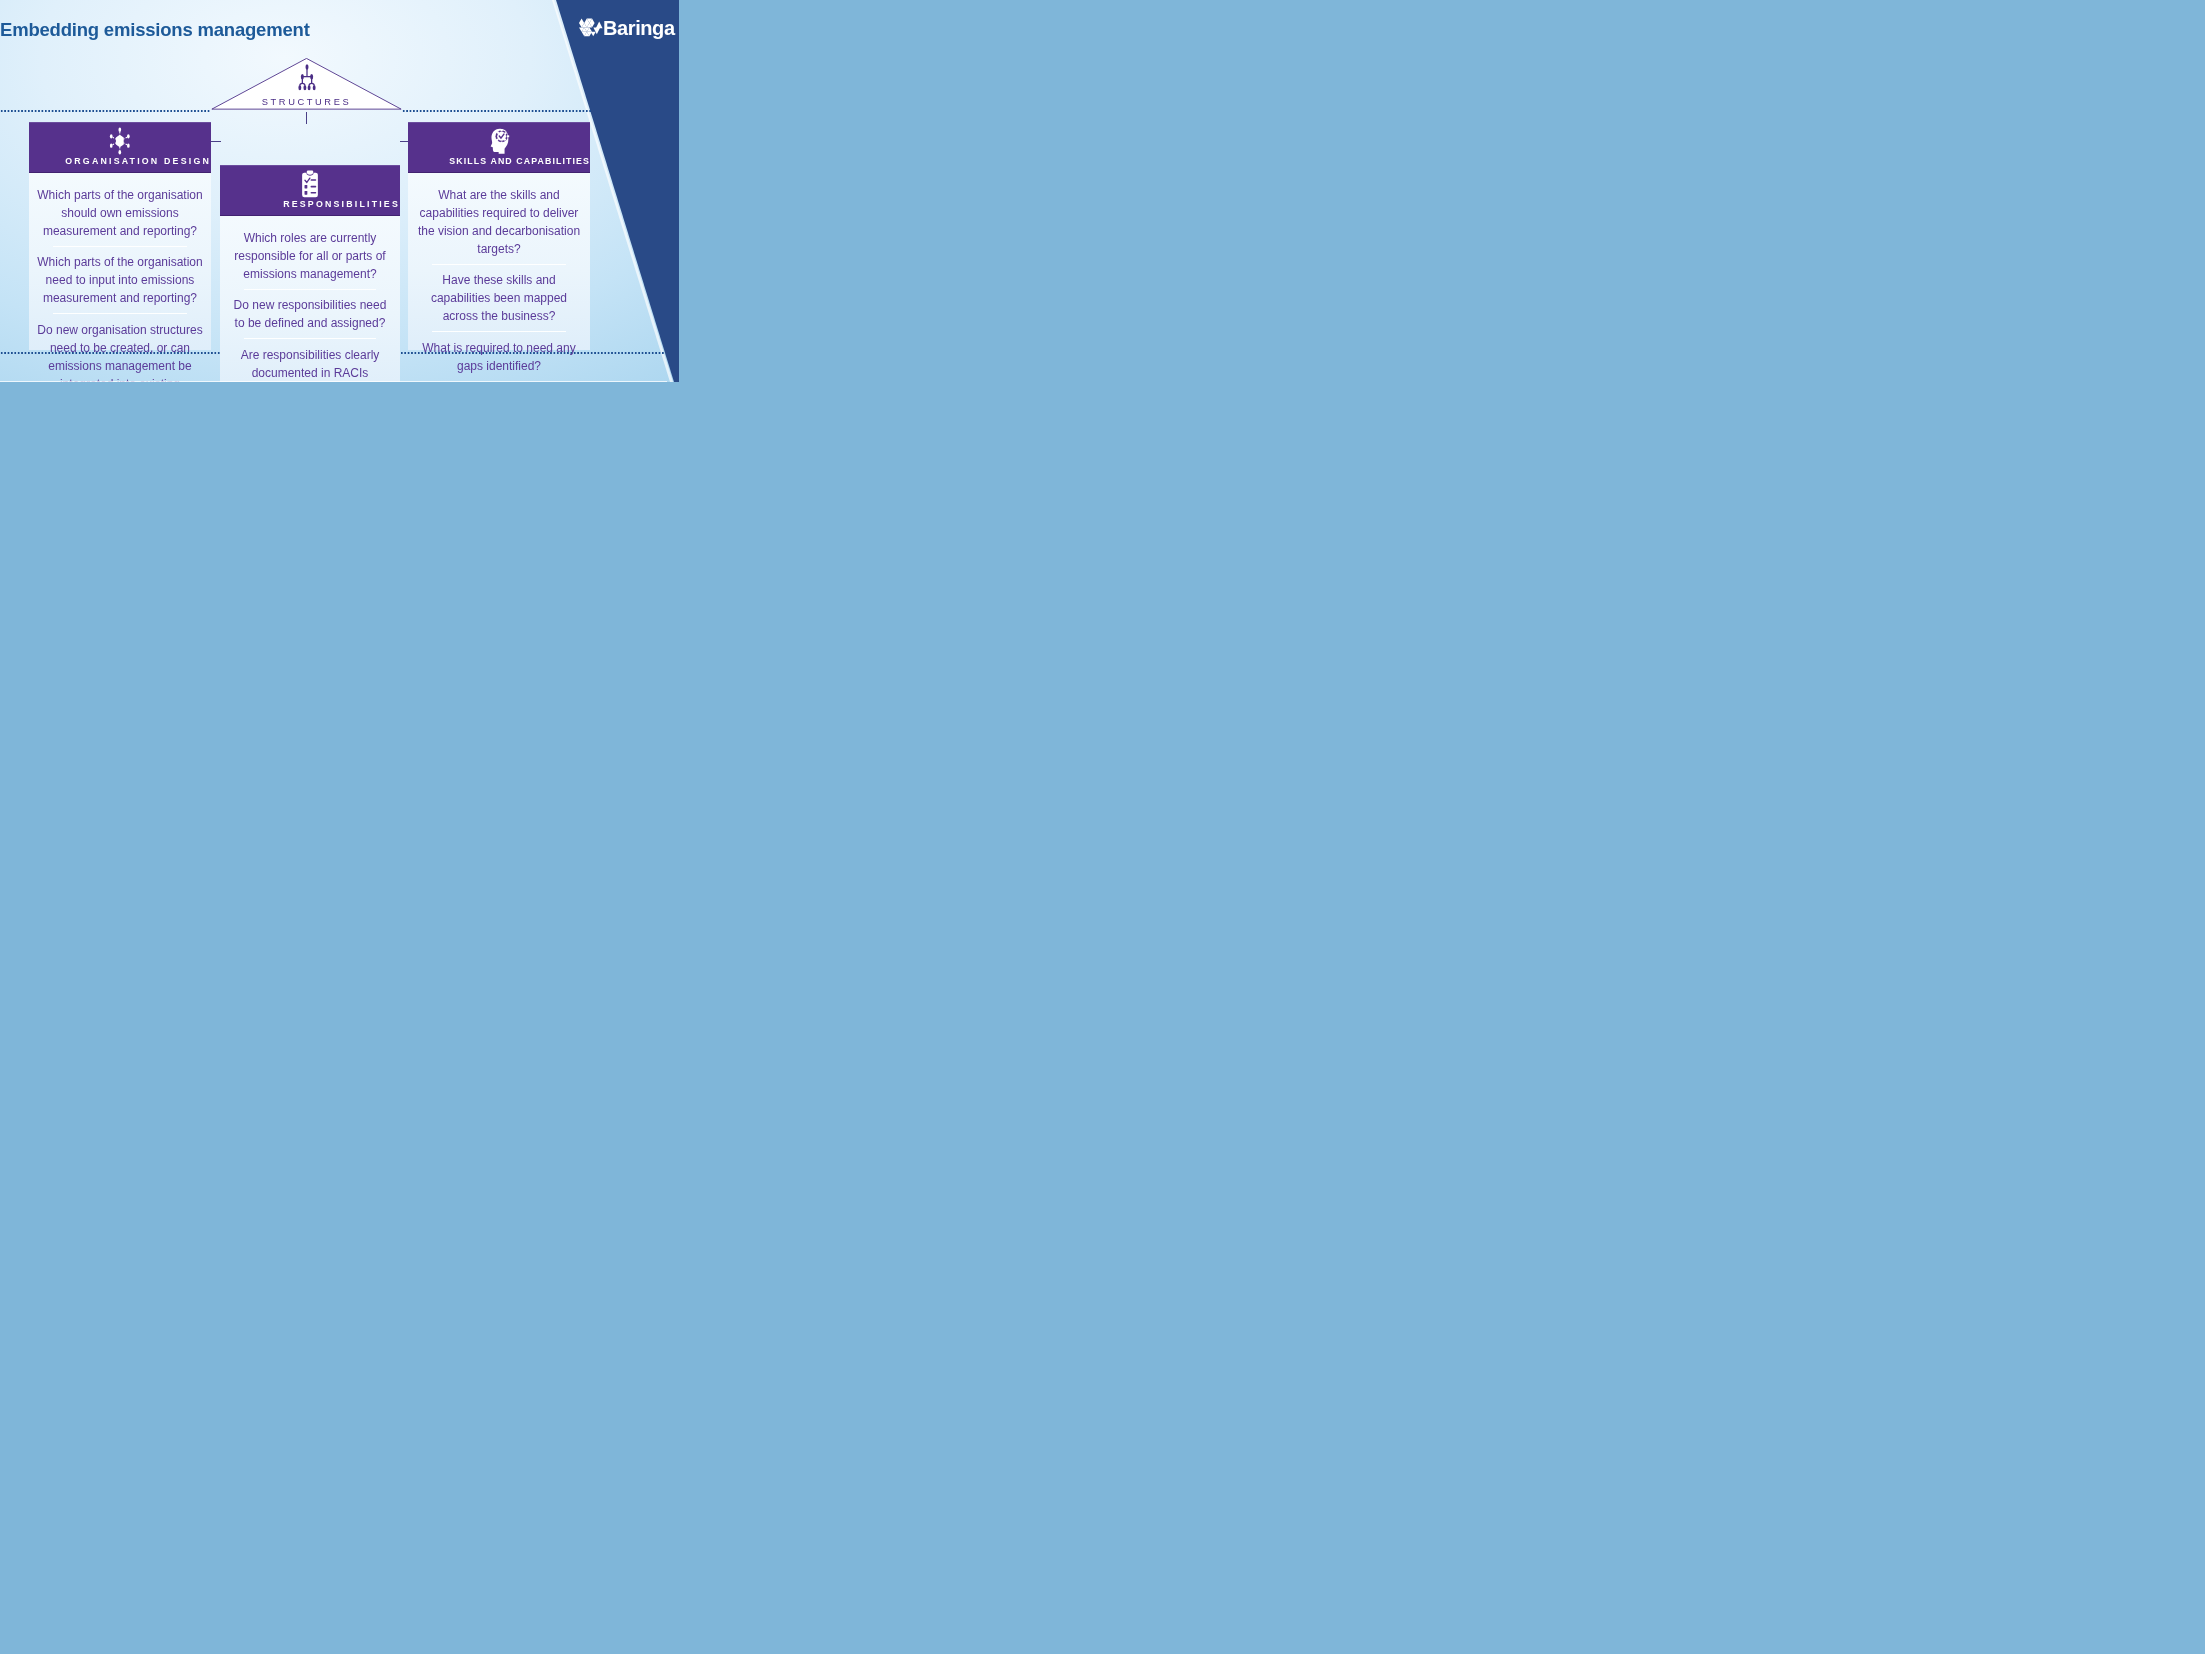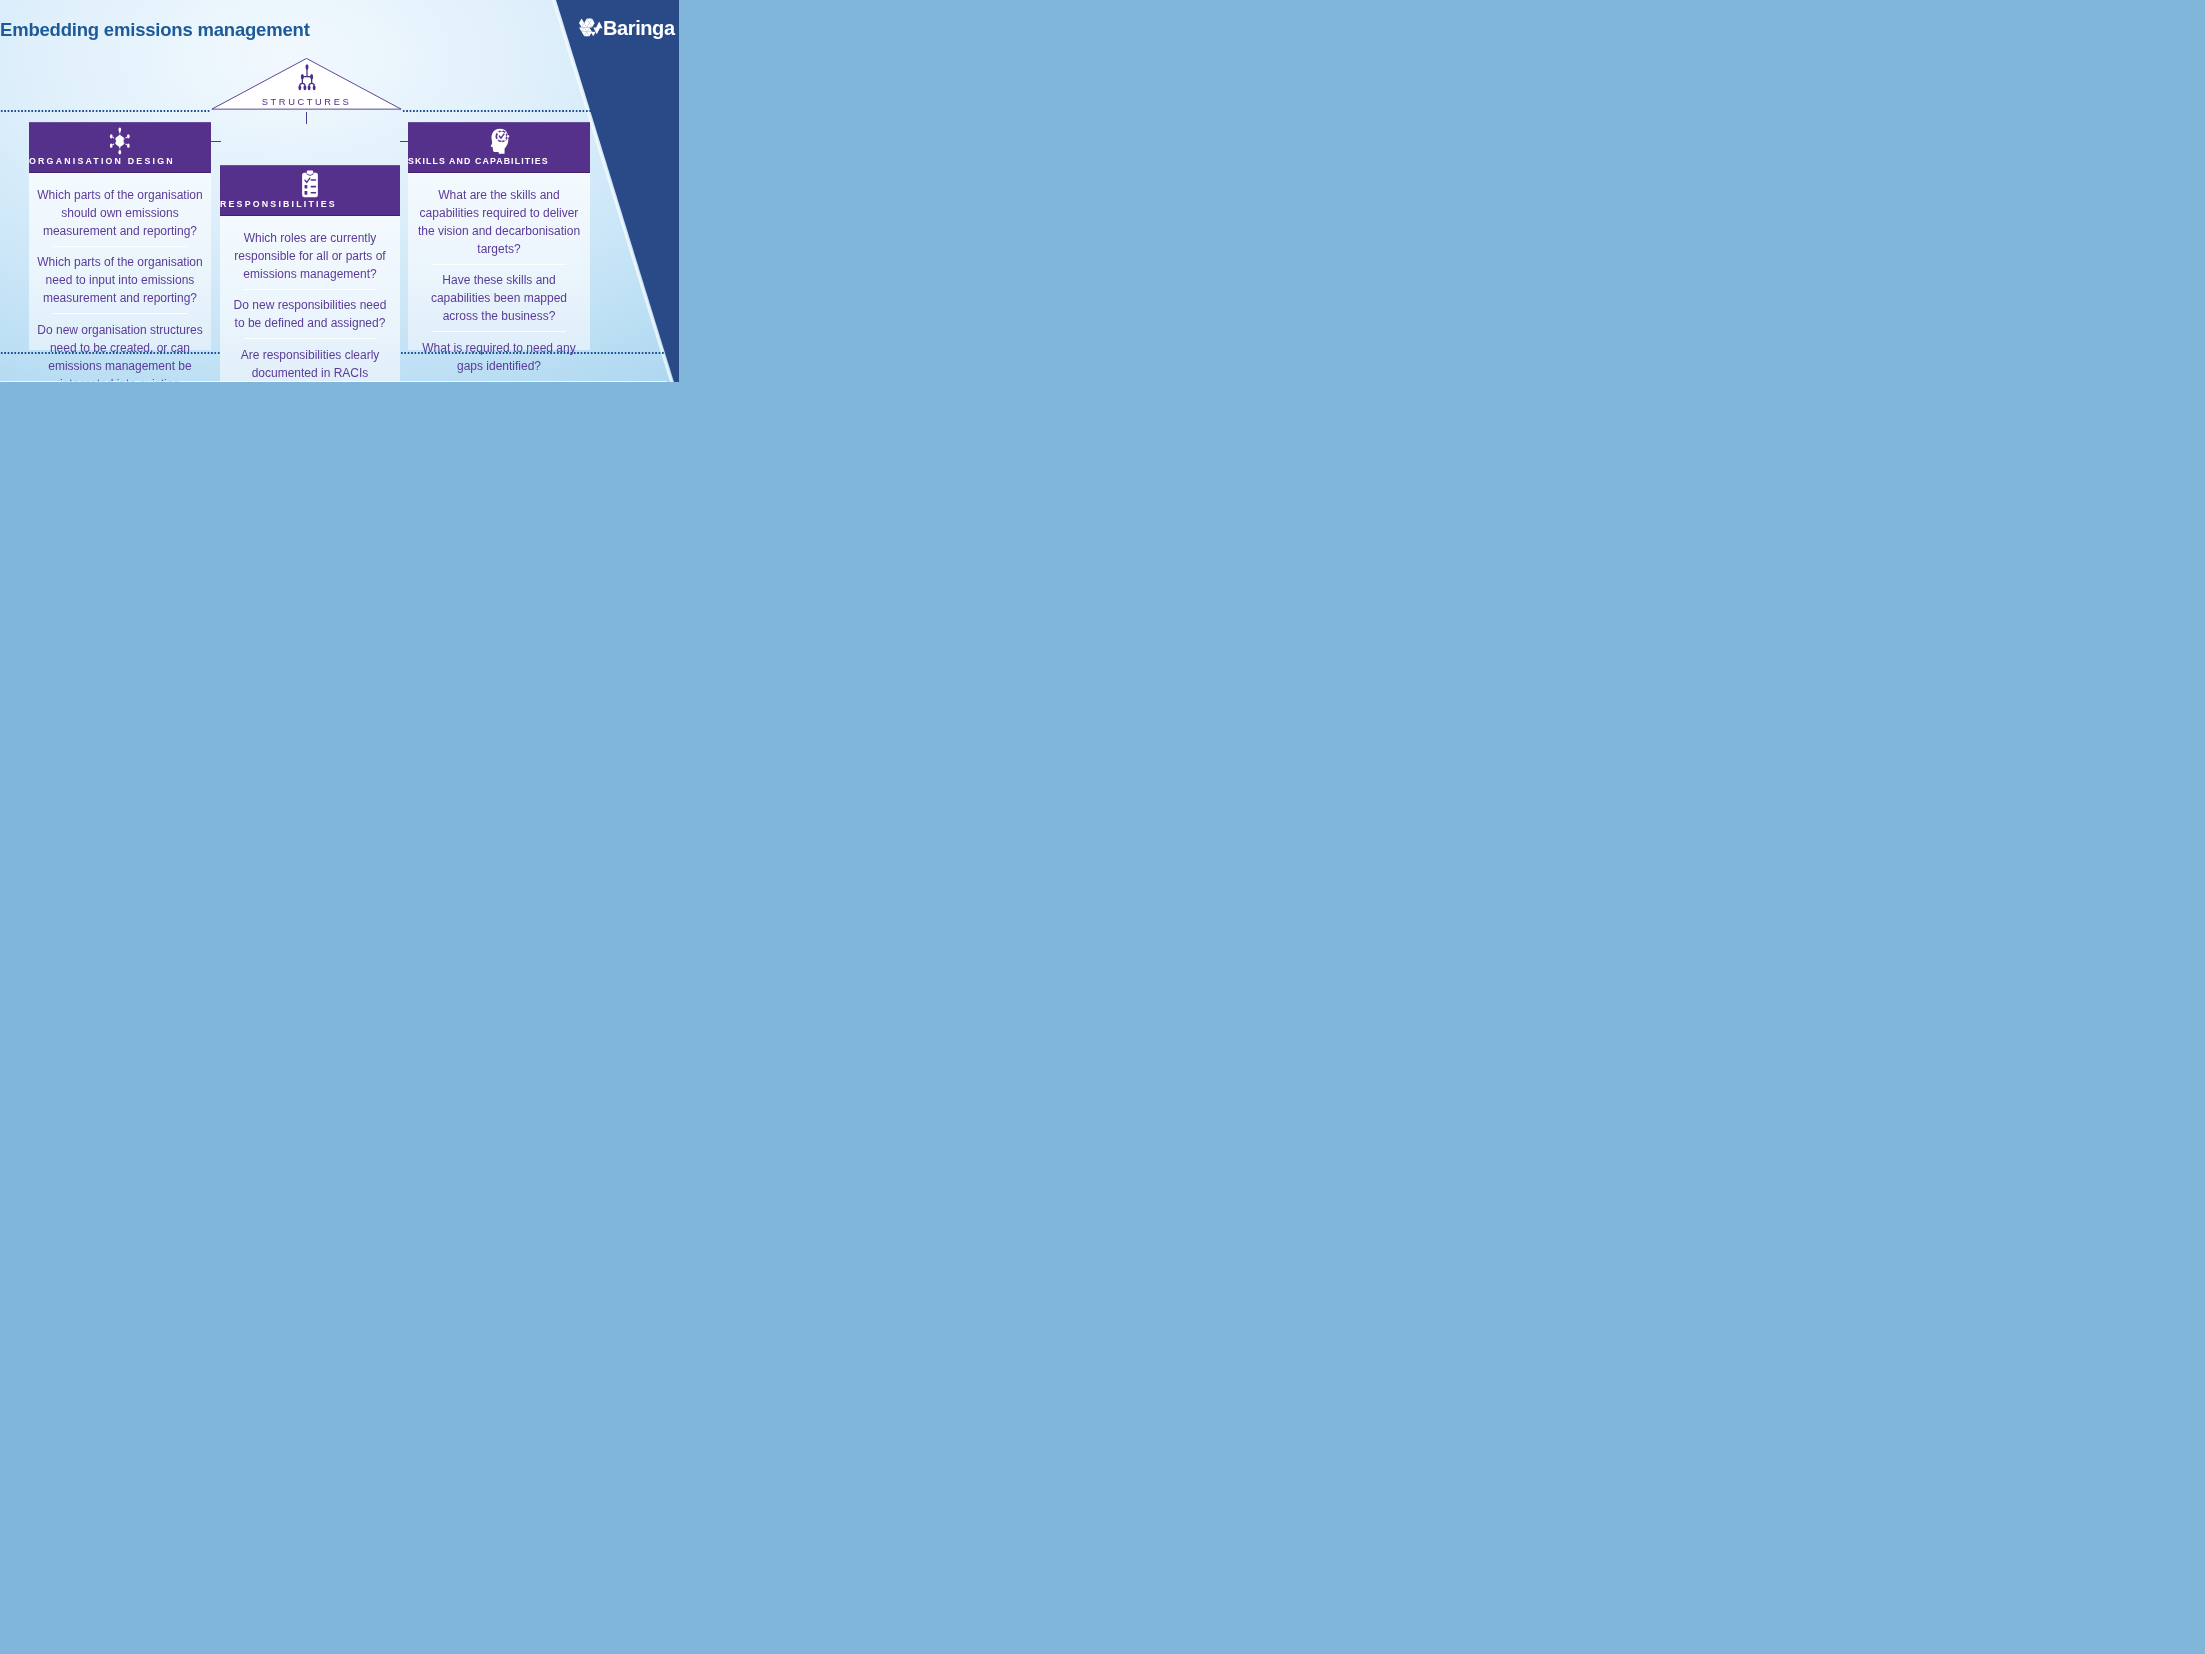--- a/index.html
+++ b/index.html
@@ -52,21 +52,21 @@
   .hc2{left:400px;width:8.4px;}
 
   
   .card-header{
     position:absolute;top:122px;height:51px;background:#56318c;
     border-top:0.9px solid #6b4d9e;border-bottom:0.4px solid rgba(30,10,60,.35);
     box-sizing:border-box;
   }
   .card-header .hd-icon{position:absolute;left:0;right:0;top:3.5px;margin:auto;display:block;}
   .hd-label{
-    position:absolute;left:0;bottom:5.7px;width:100%;text-align:left;color:#fff;
+    position:absolute;left:0;bottom:5.7px;width:100%;text-align:right;color:#fff;
     font-weight:bold;font-size:8.8px;letter-spacing:2.2px;white-space:nowrap;
   }
   .hd-label.tight{letter-spacing:1.1px;}
   .card-body{
     position:absolute;top:173px;height:177px;box-sizing:border-box;
     background:linear-gradient(180deg,#f4fafe 0%,#ebf5fc 55%,#dfeefa 100%);
     padding:13.2px 7px 4.4px 7px;
   }
   .c1{left:29px;width:182px;}
   .c2{left:220px;width:180px;margin-top:43px;}

